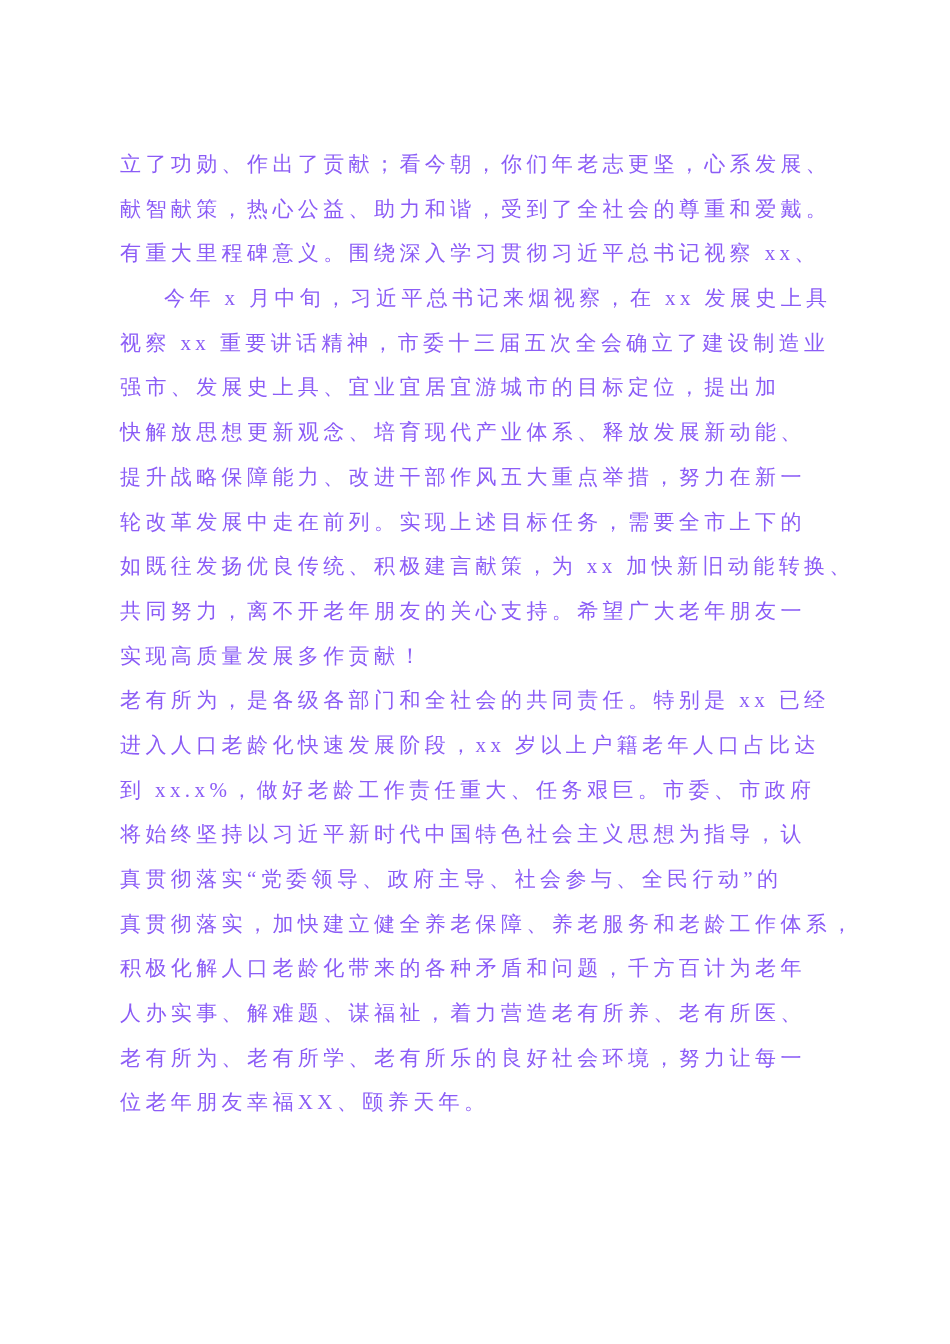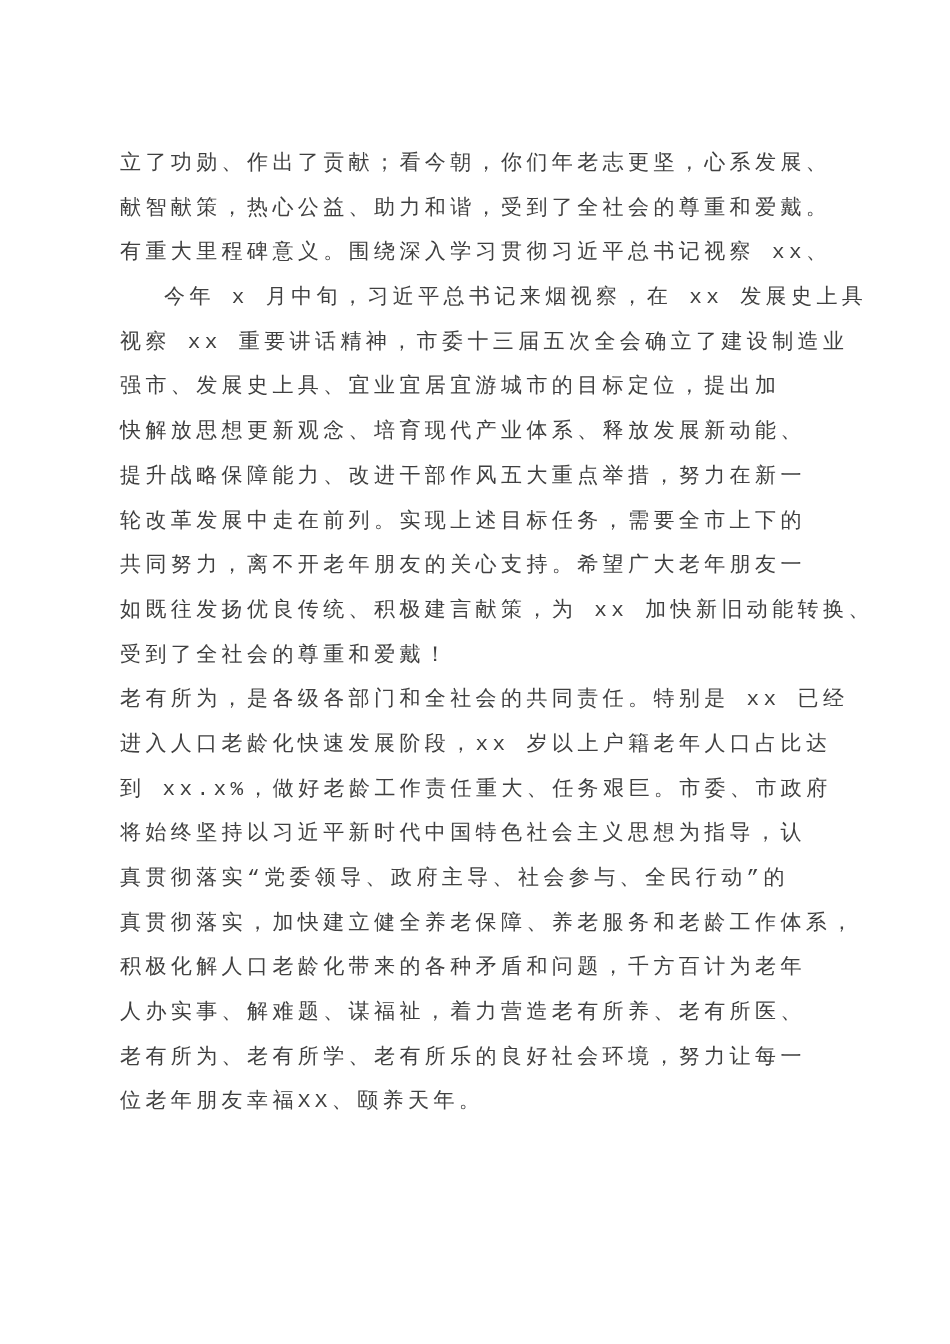--- a/index.html
+++ b/index.html
@@ -2,23 +2,23 @@
 <html><head>
 <meta charset="utf-8">
 <style>
   html, body { margin: 0; padding: 0; background: #ffffff; }
   body { width: 950px; height: 1344px; position: relative; overflow: hidden; }
   .page {
     position: absolute;
     left: 120px;
     top: 142px;
     width: 730px;
-    font-family: Liberation Mono, monospace;
+    font-family: Liberation Serif, serif;
     font-size: 21px;
-    color: #404040;
+    color: #8b5cf6;
   }
   .line {
     height: 44.7px;
     line-height: 44.7px;
     white-space: nowrap;
     letter-spacing: 4.4px;
   }
   .indent { padding-left: 44px; }
 </style>
 </head>
@@ -30,23 +30,23 @@
     <div class="line">献智献策，热心公益、助力和谐，受到了全社会的尊重和爱戴。</div>
   </div>
   <div>
     <div class="line">有重大里程碑意义。围绕深入学习贯彻习近平总书记视察 xx、</div>
     <div class="line indent">今年 x 月中旬，习近平总书记来烟视察，在 xx 发展史上具</div>
     <div class="line">视察 xx 重要讲话精神，市委十三届五次全会确立了建设制造业</div>
     <div class="line">强市、发展史上具、宜业宜居宜游城市的目标定位，提出加</div>
     <div class="line">快解放思想更新观念、培育现代产业体系、释放发展新动能、</div>
     <div class="line">提升战略保障能力、改进干部作风五大重点举措，努力在新一</div>
     <div class="line">轮改革发展中走在前列。实现上述目标任务，需要全市上下的</div>
+    <div class="line">如既往发扬优良传统、积极建言献策，为 xx 加快新旧动能转换、</div>
     <div class="line">共同努力，离不开老年朋友的关心支持。希望广大老年朋友一</div>
-    <div class="line">如既往发扬优良传统、积极建言献策，为 xx 加快新旧动能转换、</div>
-    <div class="line">受到了全社会的尊重和爱戴！</div>
+    <div class="line">实现高质量发展多作贡献！</div>
   </div>
   <div>
     <div class="line">老有所为，是各级各部门和全社会的共同责任。特别是 xx 已经</div>
     <div class="line">进入人口老龄化快速发展阶段，xx 岁以上户籍老年人口占比达</div>
     <div class="line">到 xx.x%，做好老龄工作责任重大、任务艰巨。市委、市政府</div>
     <div class="line">将始终坚持以习近平新时代中国特色社会主义思想为指导，认</div>
     <div class="line">真贯彻落实“党委领导、政府主导、社会参与、全民行动”的</div>
     <div class="line">真贯彻落实，加快建立健全养老保障、养老服务和老龄工作体系，</div>
     <div class="line">积极化解人口老龄化带来的各种矛盾和问题，千方百计为老年</div>
     <div class="line">人办实事、解难题、谋福祉，着力营造老有所养、老有所医、</div>

